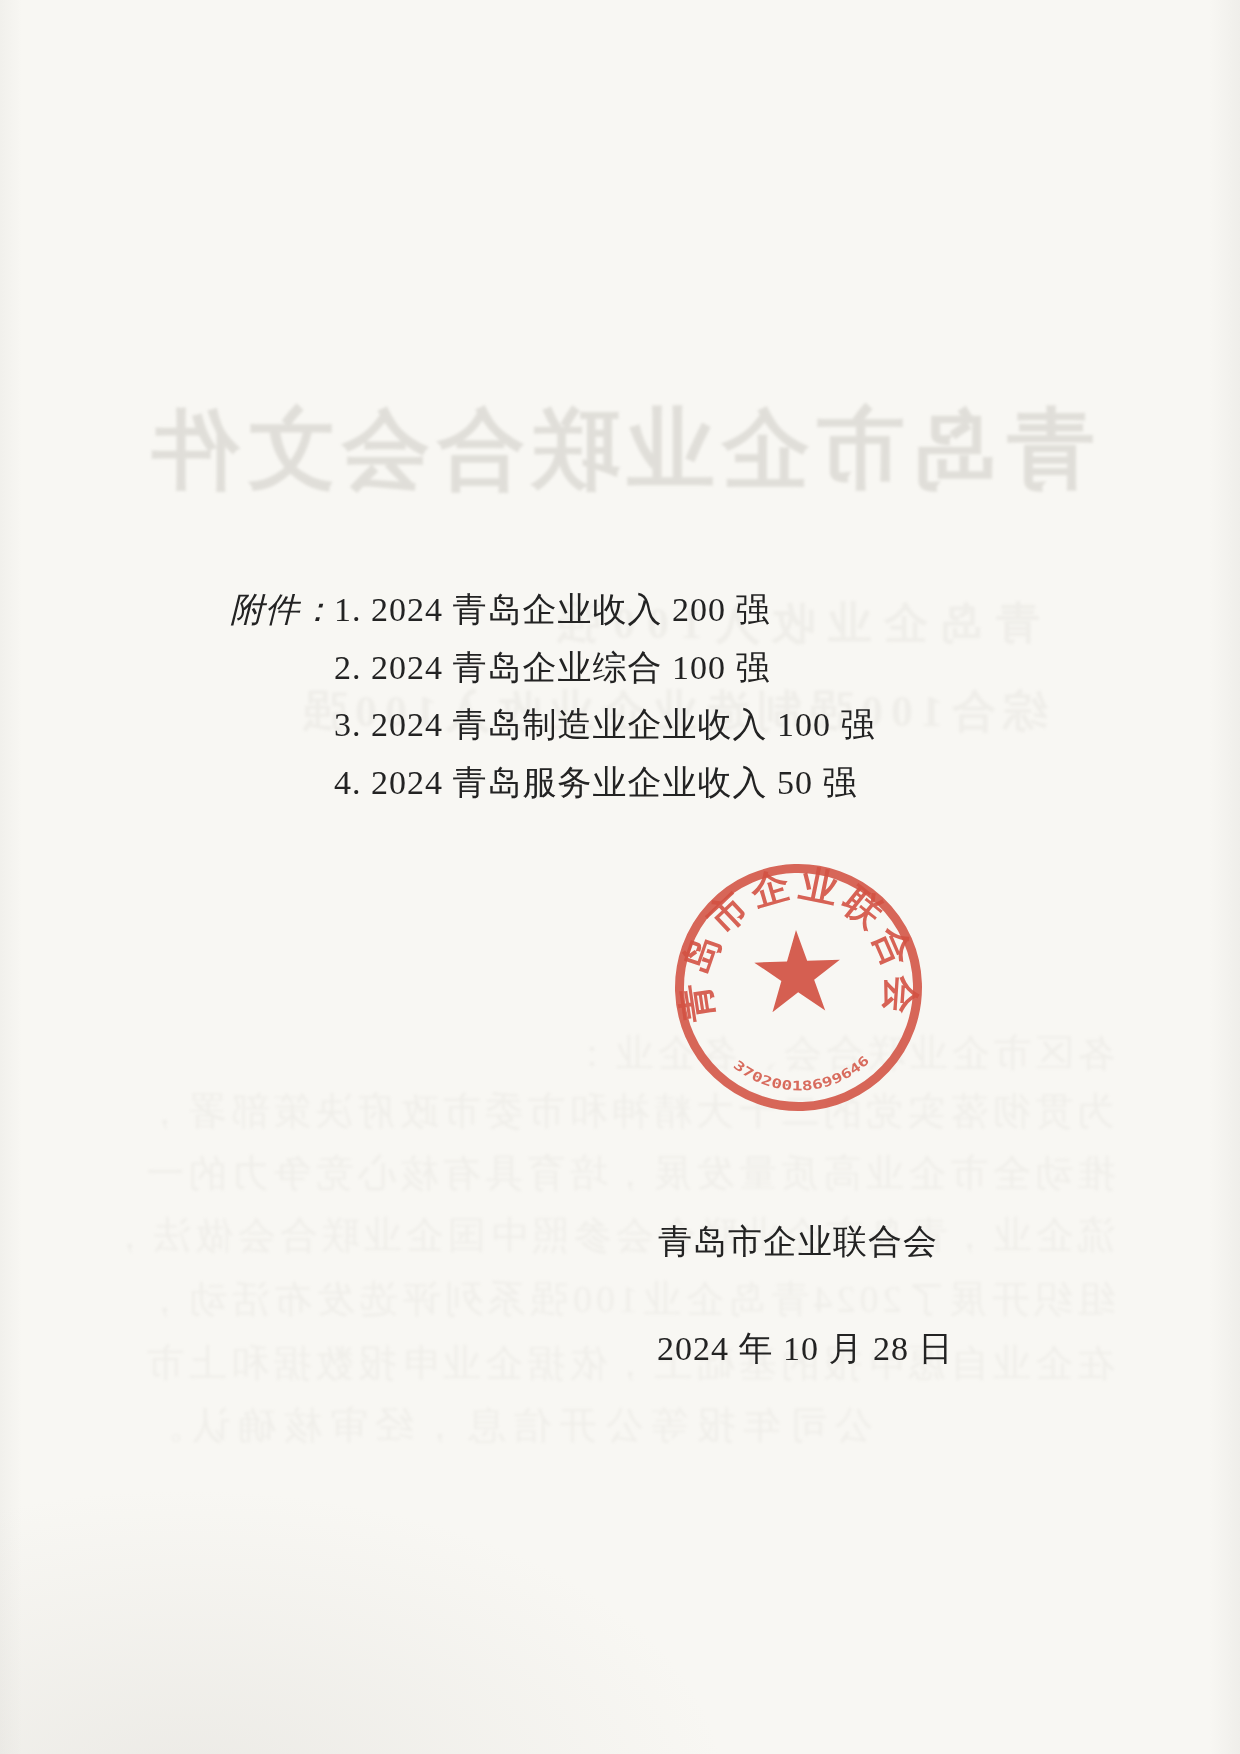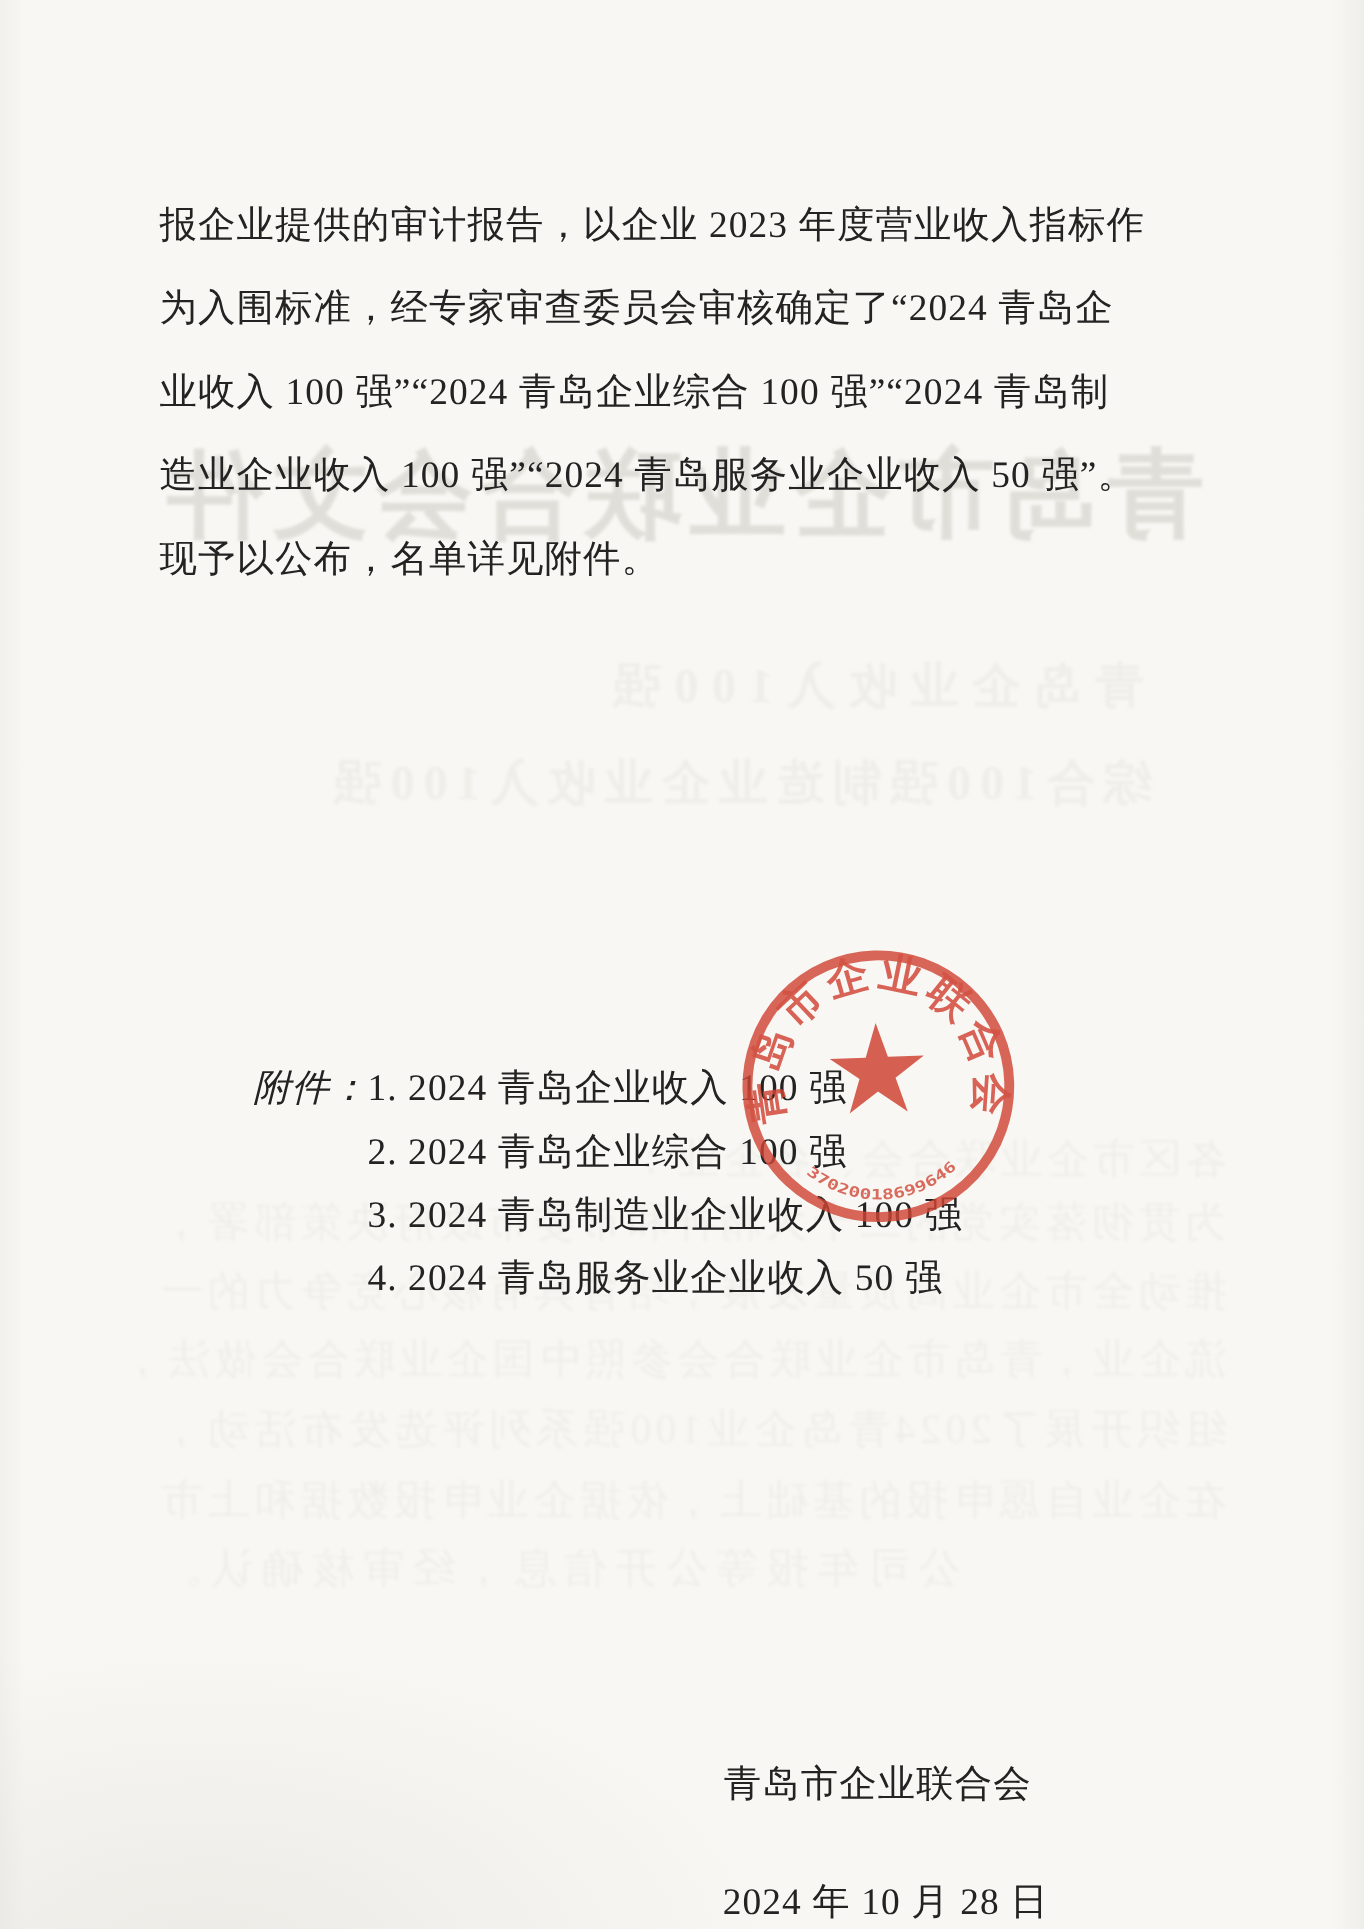--- a/index.html
+++ b/index.html
@@ -53,31 +53,24 @@
   <div class="bleed bleed-mid1">青岛企业收入100强</div>
   <div class="bleed bleed-mid2">综合100强制造业企业收入100强</div>
   <div class="bleed bleed-b bleed-b1">各区市企业联合会、各企业：</div>
   <div class="bleed bleed-b bleed-b2">为贯彻落实党的二十大精神和市委市政府决策部署，</div>
   <div class="bleed bleed-b bleed-b3">推动全市企业高质量发展，培育具有核心竞争力的一</div>
   <div class="bleed bleed-b bleed-b4">流企业，青岛市企业联合会参照中国企业联合会做法，</div>
   <div class="bleed bleed-b bleed-b5">组织开展了2024青岛企业100强系列评选发布活动，</div>
   <div class="bleed bleed-b bleed-b6">在企业自愿申报的基础上，依据企业申报数据和上市</div>
   <div class="bleed bleed-b bleed-b7">公司年报等公开信息，经审核确认。</div>
 
-  <div class="para doc-text">
-    <div class="jline">报企业提供的审计报告，以企业 2023 年度营业收入指标作</div>
-    <div class="jline">为入围标准，经专家审查委员会审核确定了“2024 青岛企</div>
-    <div class="jline">业收入 100 强”“2024 青岛企业综合 100 强”“2024 青岛制</div>
-    <div class="jline">造业企业收入 100 强”“2024 青岛服务业企业收入 50 强”。</div>
-    <div class="lline">现予以公布，名单详见附件。</div>
-  </div>
 
   <div class="attach doc-text">
     <div class="row">
-      <span class="lbl">附件：</span><span>1. 2024 青岛企业收入 100 强</span>
+      <span class="lbl">附件：</span><span>1. 2024 青岛企业收入 200 强</span>
     </div>
     <div class="row ind">2. 2024 青岛企业综合 100 强</div>
     <div class="row ind">3. 2024 青岛制造业企业收入 100 强</div>
     <div class="row ind">4. 2024 青岛服务业企业收入 50 强</div>
   </div>
 
   <svg class="seal" viewBox="0 0 253 253" xmlns="http://www.w3.org/2000/svg">
     <circle cx="126.5" cy="126.5" r="119" fill="none" stroke="#cf4434" stroke-width="9" stroke-opacity="0.88"></circle>
     <polygon points="126,69 136.1,100.1 168.8,100.1 142.4,119.3 152.4,150.4 126,131.2 99.6,150.4 109.6,119.3 83.2,100.1 115.9,100.1" fill="#cf4434" fill-opacity="0.92"></polygon>
     <defs>

